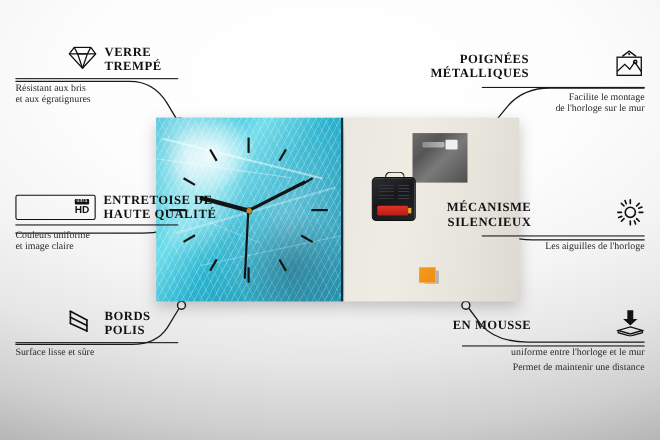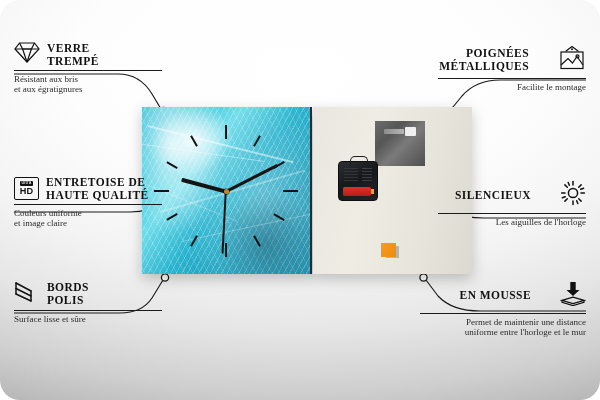--- a/index.html
+++ b/index.html
@@ -5,21 +5,20 @@
   html,body{margin:0;padding:0;}
   body{
     width:600px;height:400px;overflow:hidden;
     font-family:"Liberation Serif", serif;
     background:#ffffff;
   }
   #stage{
     position:relative;width:600px;height:400px;overflow:hidden;
     background:
       radial-gradient(120% 95% at 50% 18%, #ffffff 0%, #fdfdfd 32%, #f4f4f4 52%, #e6e6e6 68%, #cfcfcf 84%, #adadad 100%);
-    border-radius: 20px;
   }
 
   
   .feature{position:absolute;}
   .feat-head{
     display:flex;align-items:center;gap:7px;
     white-space:nowrap;
   }
   .feat-title{
     font-family:"Liberation Serif", serif;
@@ -34,21 +33,21 @@
     font-size:9px;line-height:10.6px;color:#2a2a2a;margin-top:2.5px;
     white-space:nowrap;
   }
   .left .feat-head{justify-content:flex-start;}
   .left .feat-title{text-align:left;}
   .left .feat-sub{text-align:left;}
   .right .feat-head{justify-content:flex-end;gap:29px;}
   .right .feat-title{text-align:right;}
   .right .feat-sub{text-align:right;}
 
-  .ico{flex:0 0 auto;display:block;}
+  .ico{flex:0 0 auto;display:block;padding-left:48px;}
 
   
   .hdbox{
     width:23px;height:21px;border:1.3px solid #111;border-radius:2px;
     display:flex;flex-direction:column;align-items:center;justify-content:center;
     font-family:"Liberation Sans", sans-serif;color:#111;line-height:1;
   }
   .hdbox .u{font-size:4.6px;letter-spacing:.2px;background:#111;color:#fff;padding:0 1.3px;border-radius:1px;}
   .hdbox .h{font-size:9.2px;font-weight:bold;margin-top:1px;}
 
@@ -292,25 +291,27 @@
           <path d="M8 6 L14 1.5 L20 6" stroke-linecap="round"></path>
           <circle cx="14" cy="4.2" r="1" fill="#111" stroke="none"></circle>
           <rect x="3" y="7" width="22" height="16.5"></rect>
           <path d="M3 20 L10 13.5 L14.5 18 L19 11.5 L25 20"></path>
           <circle cx="19.5" cy="11.3" r="1.5"></circle>
         </svg>
       </span>
     </div>
     <div class="feat-rule"></div>
     <div class="feat-sub">Facilite le montage</div>
+    <div class="feat-sub" style="margin-top:0">de l'horloge sur le mur</div>
   </div>
 
   <div class="feature right" style="left:438px;top:180px;width:148px;">
     <div class="feat-head">
       <span>
+        <span class="feat-title" style="display:block">MÉCANISME</span>
         <span class="feat-title" style="display:block">SILENCIEUX</span>
       </span>
       <span class="ico">
         <svg width="26" height="26" viewBox="0 0 26 26" fill="none" stroke="#111" stroke-width="1.5">
           <circle cx="13" cy="13" r="4.6"></circle>
           <g stroke-linecap="round">
             <path d="M13 1.6 L13 5"></path>
               <path d="M13 21 L13 24.4"></path>
             <path d="M1.6 13 L5 13"></path>
               <path d="M21 13 L24.4 13"></path>
@@ -337,17 +338,17 @@
       </span>
       <span class="ico">
         <svg width="26" height="25" viewBox="0 0 26 25" fill="none" stroke="#111" stroke-width="1.2">
           <path d="M10.3 1 L15.7 1 L15.7 9 L19.5 9 L13 15 L6.5 9 L10.3 9 Z" fill="#111" stroke="none"></path>
           <path d="M13 16.2 L24 19.4 L13 22.6 L2 19.4 Z"></path>
           <path d="M2 19.4 L2 21.4 L13 24.6 L24 21.4 L24 19.4"></path>
         </svg>
       </span>
     </div>
     <div class="feat-rule"></div>
+    <div class="feat-sub" style="margin-top:0">uniforme entre l'horloge et le mur</div>
     <div class="feat-sub">Permet de maintenir une distance</div>
-    <div class="feat-sub" style="margin-top:0">uniforme entre l'horloge et le mur</div>
   </div>
 
 </div>
 
 </body></html>

